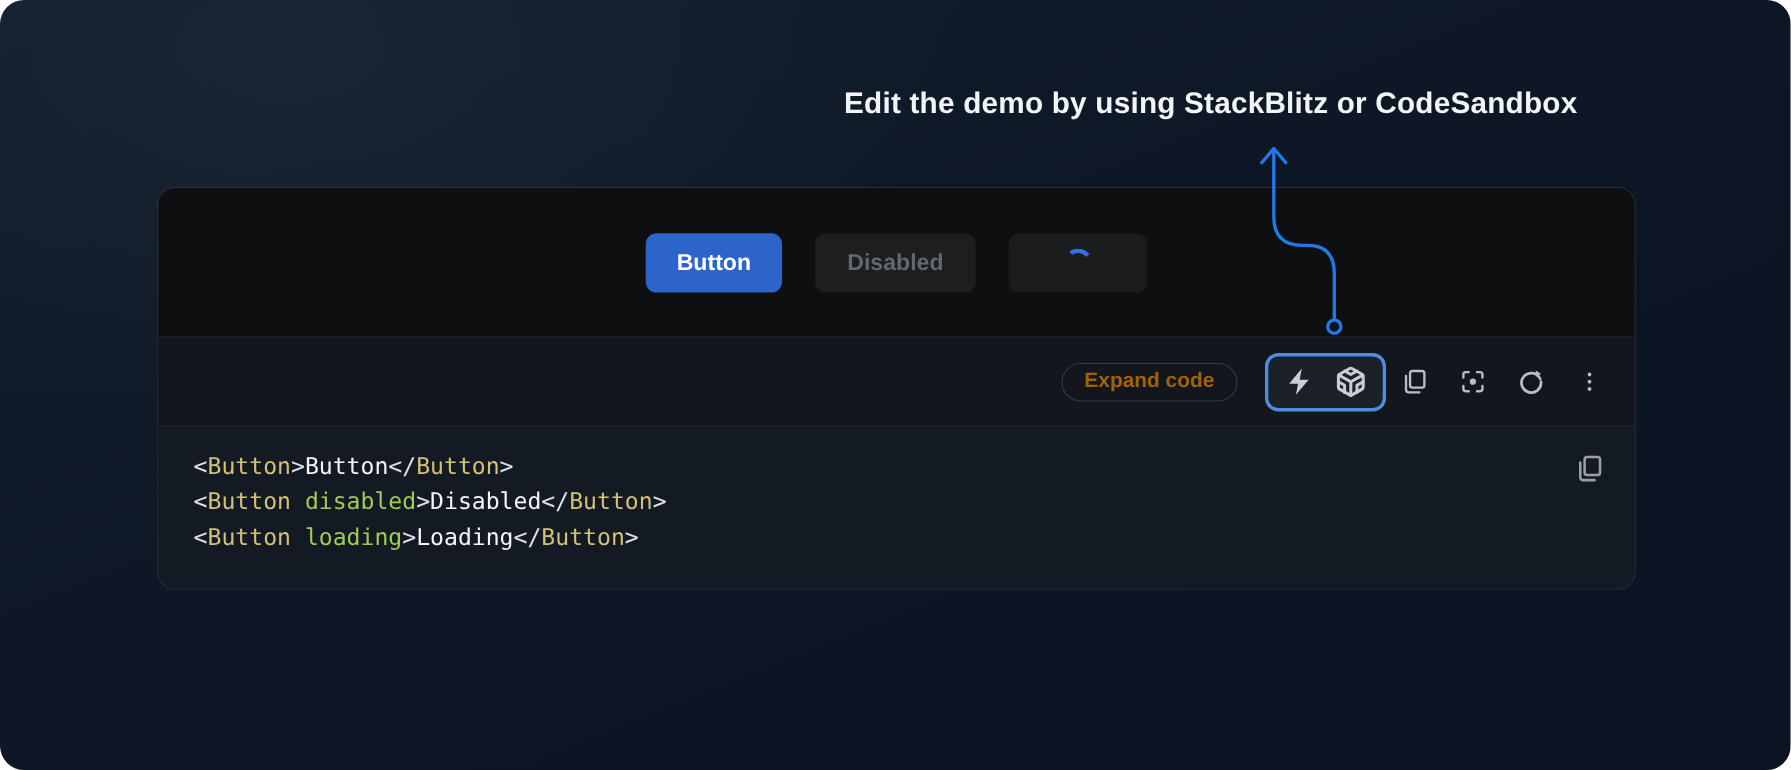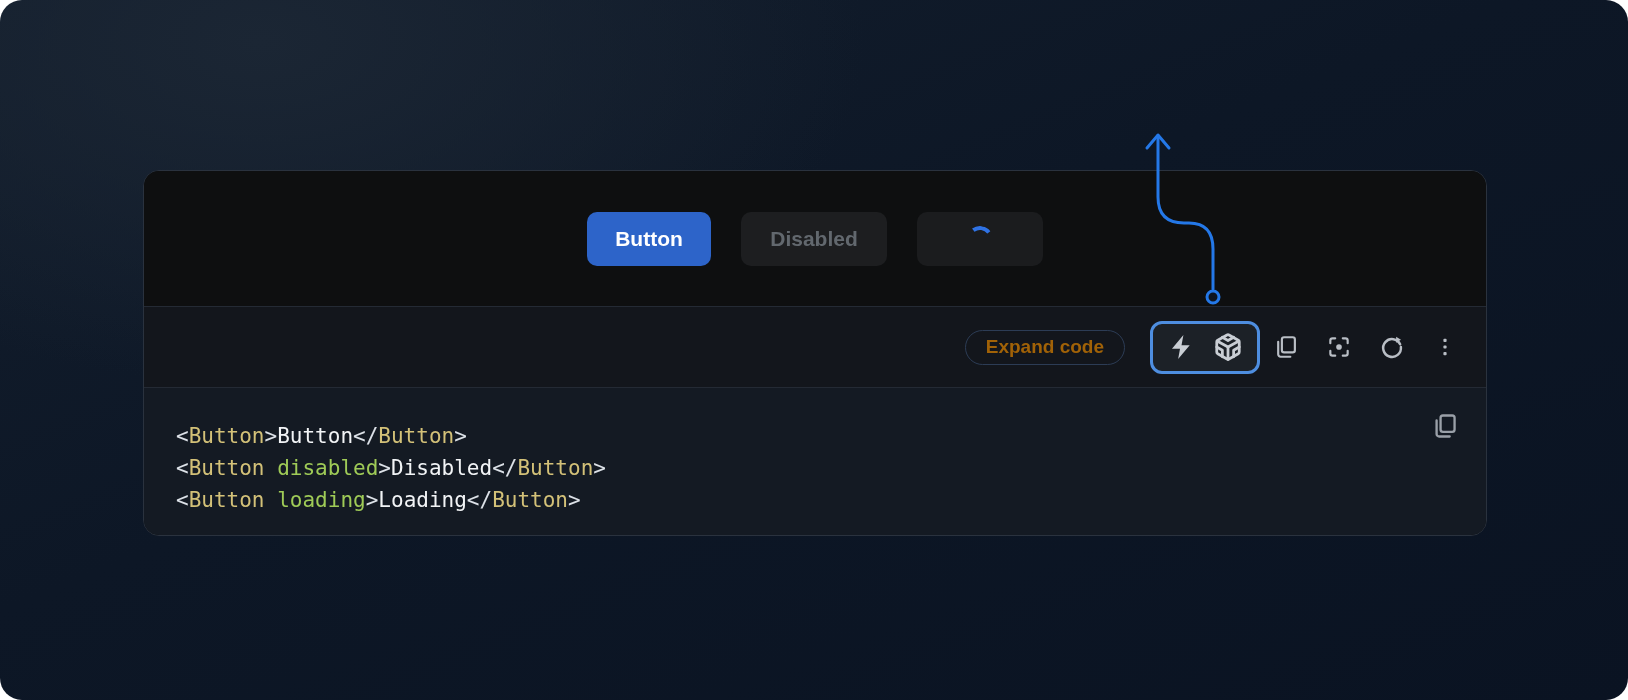--- a/index.html
+++ b/index.html
@@ -89,21 +89,21 @@
   }
   .icon-btn + .icon-btn { margin-left: 15px; }
   .icon-btn svg, .edit-group svg { display: block; }
 
   
   .code-area {
     flex: 1;
     background: #141a23;
     border-top: 1px solid #242a34;
     position: relative;
-    padding: 32px 32px;
+    padding: 20px 32px;
   }
   .code-block {
     font-family: "DejaVu Sans Mono", "Liberation Mono", monospace;
     font-size: 21px; line-height: 32px;
     white-space: pre;
   }
   .tok-punc { color: var(--tok-punctuation, #dde2e8); }
   .tok-tag { color: var(--tok-tag, #d3c178); }
   .tok-attr { color: var(--tok-attribute, #9fcb57); }
   .tok-text { color: var(--tok-text, #f2f4f6); }
@@ -112,20 +112,21 @@
     width: 34px; height: 34px; border: none; background: transparent;
     display: flex; align-items: center; justify-content: center;
     cursor: pointer; padding: 0;
   }
 </style>
 </head>
 <body>
 
 <div class="screen">
 
+  <div class="annotation">Edit the demo by using StackBlitz or CodeSandbox</div>
 
   <div class="card">
 
     <div class="demo-area">
       <button class="btn btn-primary">
         <span>Button</span>
       </button>
       <button class="btn btn-disabled">
         <span>Disabled</span>
       </button>

